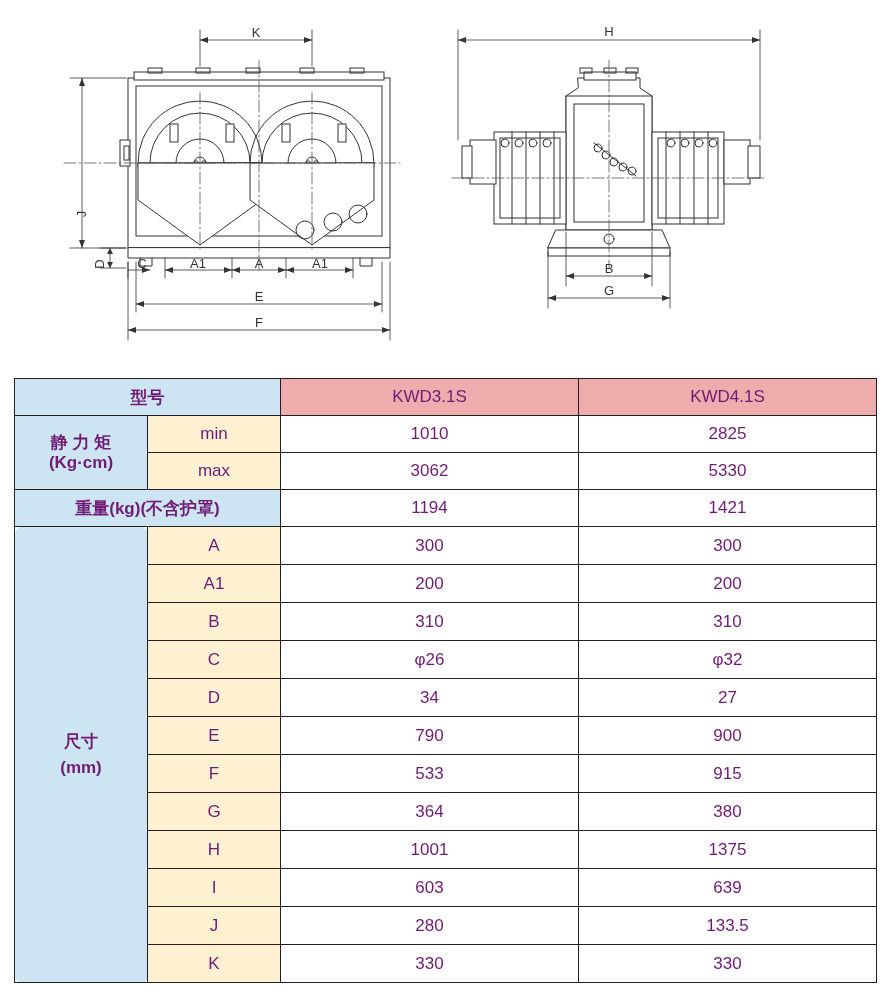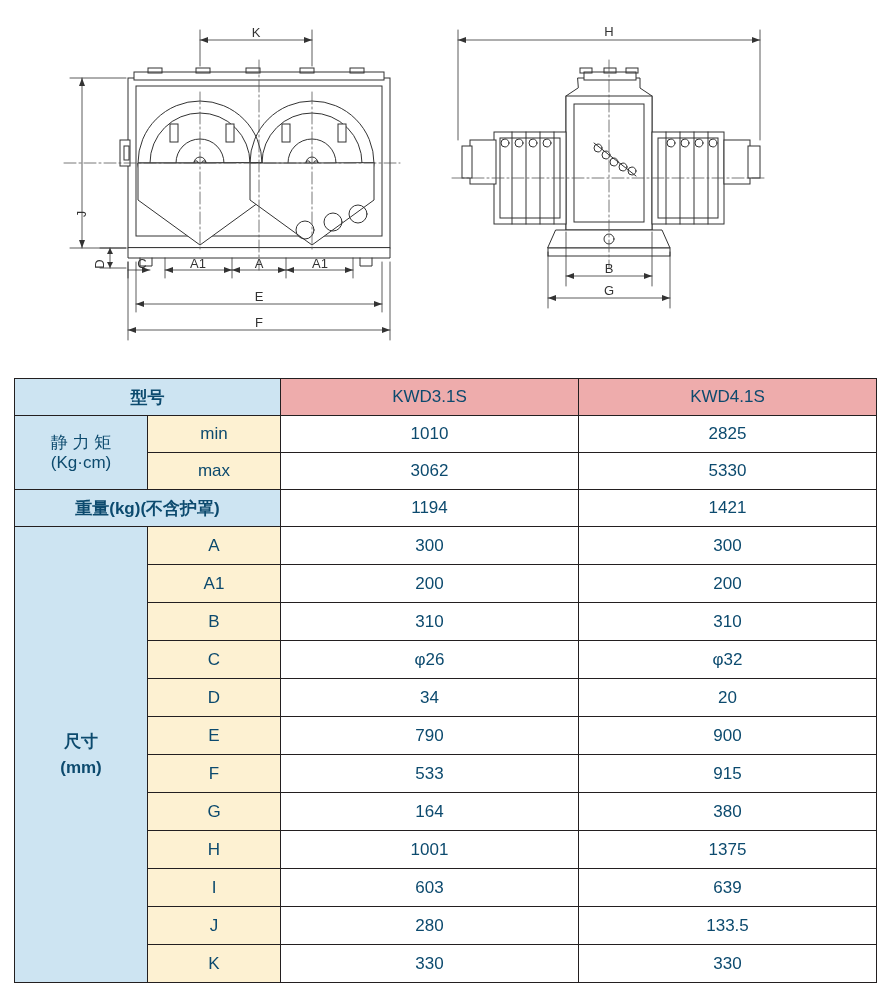--- a/index.html
+++ b/index.html
@@ -33,32 +33,32 @@
   table.spec {
     border-collapse: collapse;
     width: 862px;
     table-layout: fixed;
   }
   table.spec td {
     border: 1px solid #231f20;
     text-align: center;
     vertical-align: middle;
     font-size: 17px;
-    color: #0c4a6e;
+    color: #701a75;
     padding: 2px 3px;
     height: 37px;
   }
   .c-head-blue { background: #cde4f2; font-weight: bold; font-size: 19px; }
   .c-head-pink { background: #eeacac; font-size: 19px; }
   .c-label-blue { background: #cde4f2; font-weight: bold; font-size: 18px; margin-left: 21px; }
-  .c-label-blue-sm { background: #cde4f2; font-weight: normal; font-size: 17px; line-height: 1.15; }
+  .c-label-blue-sm { background: #cde4f2; font-weight: bold; font-size: 17px; line-height: 1.15; }
   .c-sub-cream { background: #fdf1d2; font-size: 17px; margin-left: 8px; }
   .c-val { background: #ffffff; font-size: 17px; margin-left: 14px; }
   .hdr-row td { height: 46px; }
-  .dim-label { background: #cde4f2; font-weight: bold; font-size: 19px; line-height: 1.5; }
+  .dim-label { background: #cde4f2; font-weight: bold; font-size: 19px; line-height: 1.5; border-radius: 7px; }
   .tall { height: 38px; }
 </style>
 </head>
 <body>
 
 <div id="page">
 
   <div id="drawing">
     <svg width="890" height="370" viewBox="0 0 890 370" xmlns="http://www.w3.org/2000/svg">
       <g stroke="#333" fill="none" stroke-width="1" stroke-linecap="round">
@@ -322,35 +322,35 @@
           <td class="c-val">310</td>
         </tr>
         <tr class="tall">
           <td class="c-sub-cream">C</td>
           <td class="c-val">φ26</td>
           <td class="c-val">φ32</td>
         </tr>
         <tr class="tall">
           <td class="c-sub-cream">D</td>
           <td class="c-val">34</td>
-          <td class="c-val">20</td>
+          <td class="c-val">27</td>
         </tr>
         <tr class="tall">
           <td class="c-sub-cream">E</td>
           <td class="c-val">790</td>
           <td class="c-val">900</td>
         </tr>
         <tr class="tall">
           <td class="c-sub-cream">F</td>
           <td class="c-val">533</td>
           <td class="c-val">915</td>
         </tr>
         <tr class="tall">
           <td class="c-sub-cream">G</td>
-          <td class="c-val">164</td>
+          <td class="c-val">364</td>
           <td class="c-val">380</td>
         </tr>
         <tr class="tall">
           <td class="c-sub-cream">H</td>
           <td class="c-val">1001</td>
           <td class="c-val">1375</td>
         </tr>
         <tr class="tall">
           <td class="c-sub-cream">I</td>
           <td class="c-val">603</td>

